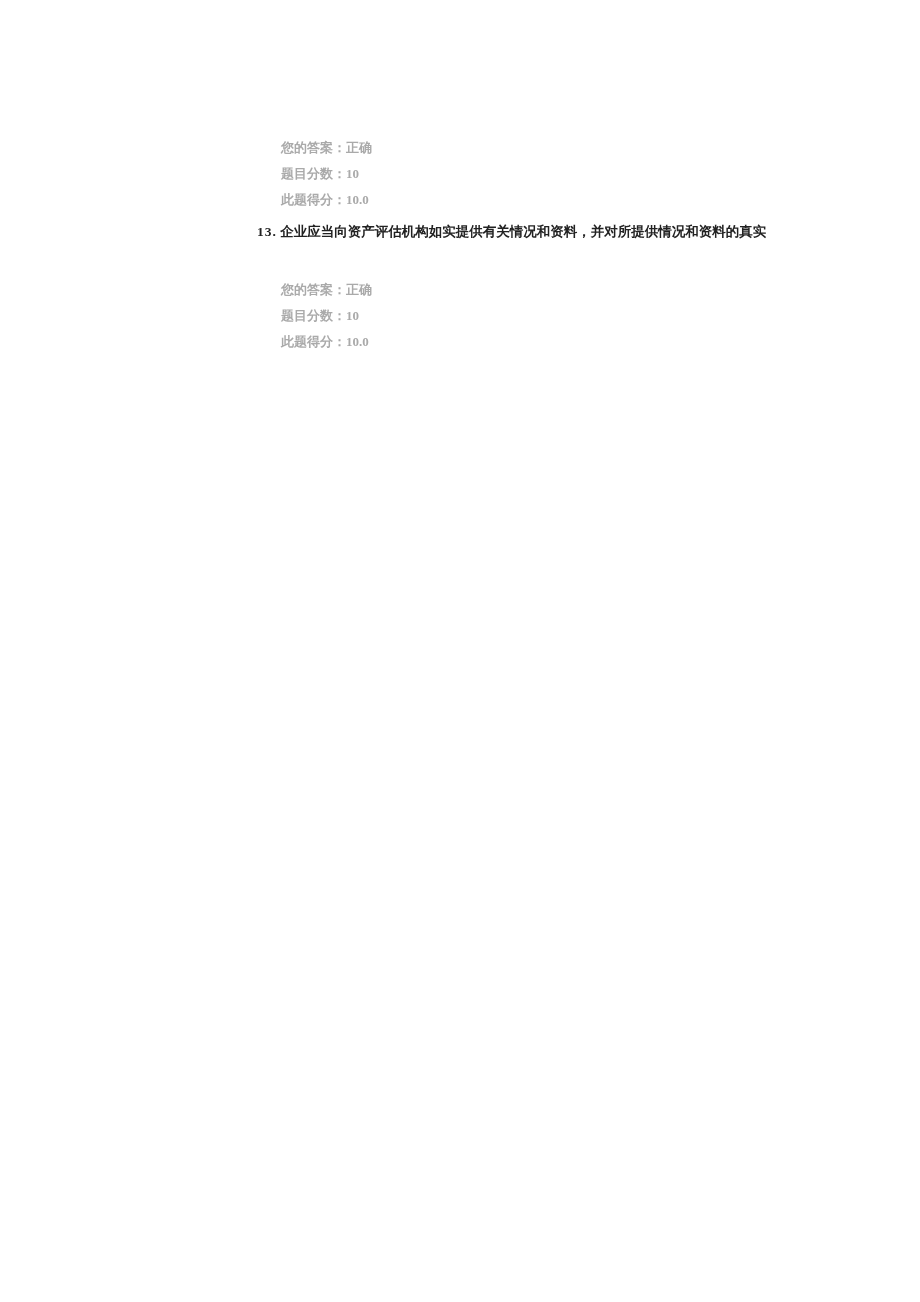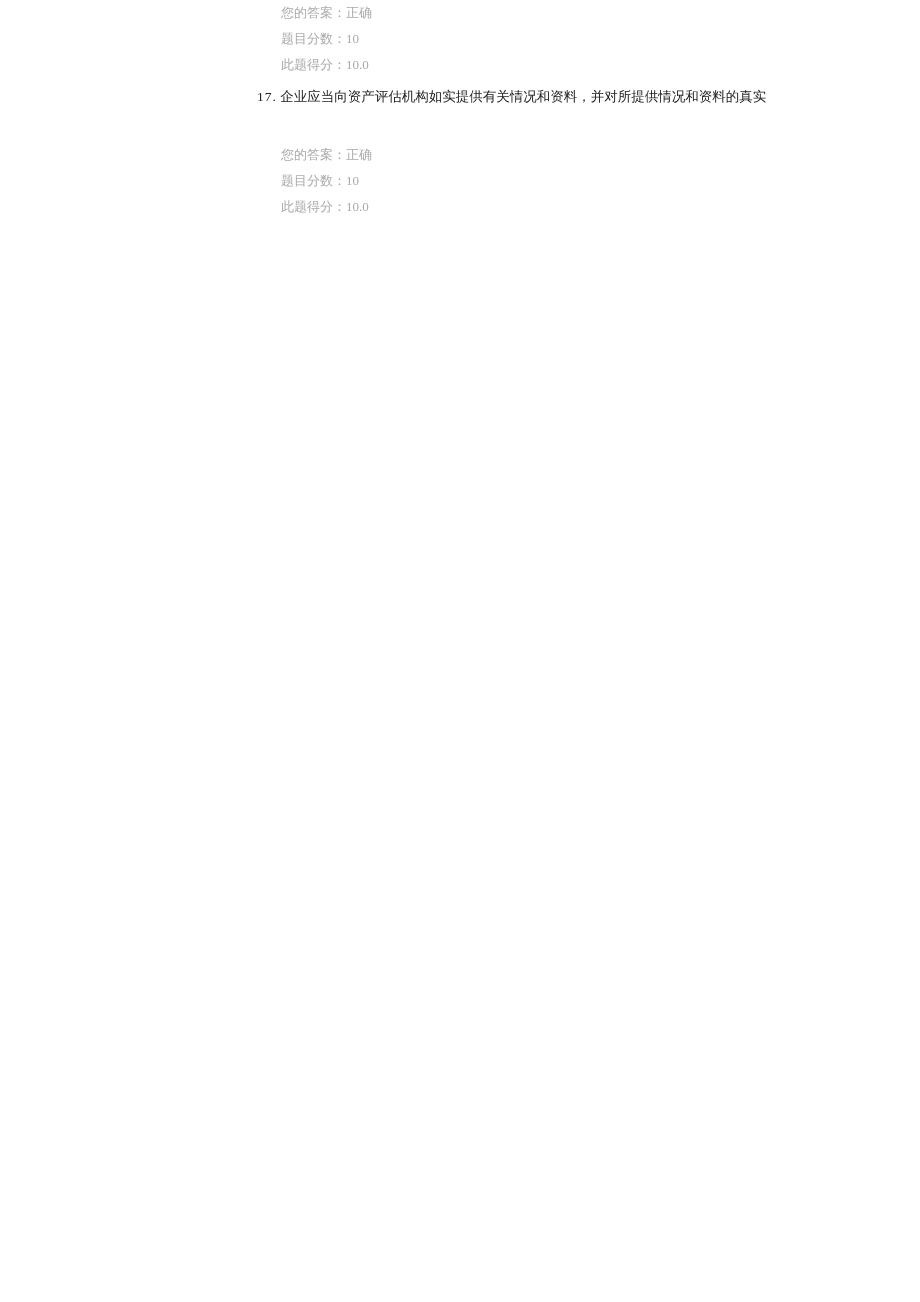--- a/index.html
+++ b/index.html
@@ -10,22 +10,24 @@
     body {
       width: 920px;
       height: 1302px;
       background: #ffffff;
       font-family: "SimSun", "宋体", serif;
       font-size: 13px;
       color: #333333;
       position: relative;
     }
     .content {
+      padding-top: 135px;
       padding-left: 257px;
       padding-right: 140px;
+      font-weight: bold;
     }
     .answer-block {
       color: #aaaaaa;
       font-size: 13px;
       line-height: 2.0;
       margin-left: 24px;
     }
     .question {
       color: #222222;
       font-size: 13.5px;
@@ -55,21 +57,21 @@
     <div>
       <span>题目分数：</span><span>10</span>
     </div>
     <div>
       <span>此题得分：</span><span>10.0</span>
     </div>
   </div>
 
   <div class="question">
     <div>
-      <span class="q-label">17.</span>
+      <span class="q-label">13.</span>
       <span>企业应当向资产评估机构如实提供有关情况和资料，并对所提供情况和资料的真实</span>
     </div>
   </div>
 
   <div class="answer-block-2">
     <div>
       <span>您的答案：</span><span>正确</span>
     </div>
     <div>
       <span>题目分数：</span><span>10</span>

